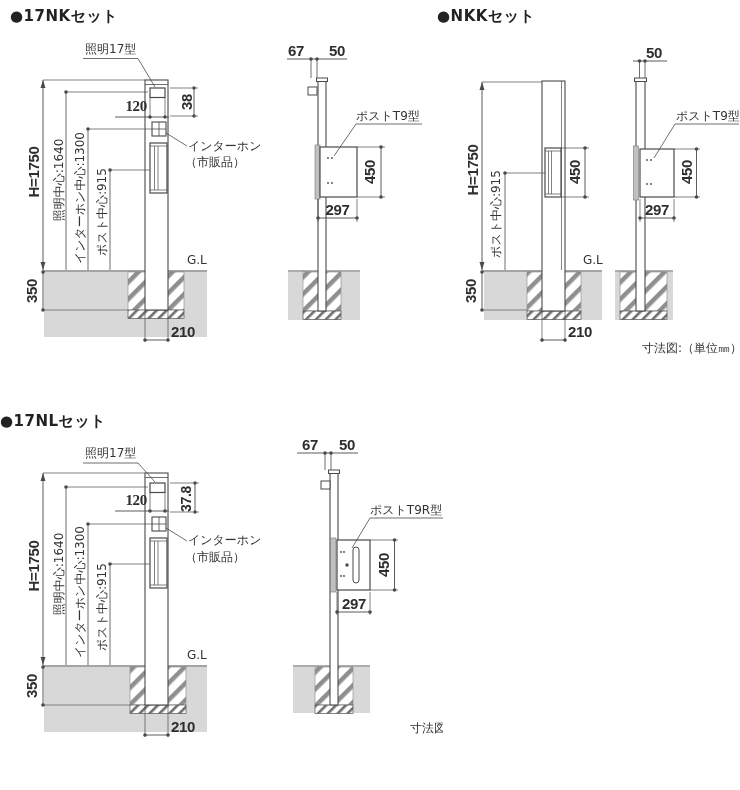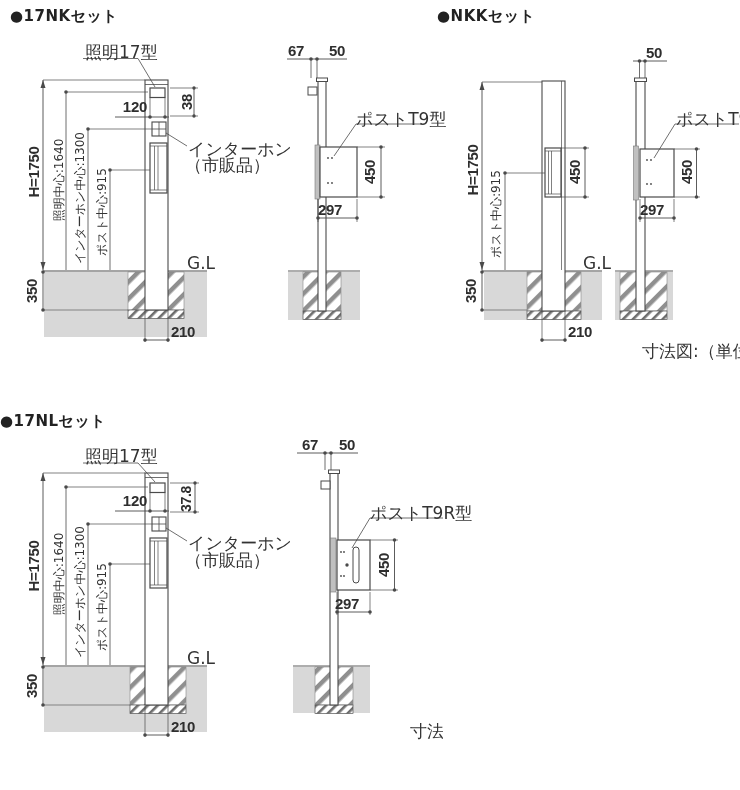--- a/index.html
+++ b/index.html
@@ -1,26 +1,26 @@
 <!DOCTYPE html>
 <html><head>
 <meta charset="utf-8">
 <style>
   html,body{margin:0;padding:0;background:#ffffff;}
   #stage{position:relative;width:740px;height:790px;background:#ffffff;overflow:hidden;
          font-family:"DejaVu Sans","Liberation Sans",sans-serif;}
   #drawing{position:absolute;left:0;top:0;}
   .txt{position:absolute;color:#2f2f2f;white-space:nowrap;}
   .title{font-size:15px;font-weight:bold;letter-spacing:.5px;color:#222;}
-  .jp{font-size:17px;color:#333;}
+  .jp{font-size:12px;color:#333;}
   .num{font-size:15px;font-weight:600;letter-spacing:-.3px;color:#2e2e2e;
        font-family:"Liberation Sans","DejaVu Sans",sans-serif;}
   .vtext{transform:translate(-50%,-50%) rotate(-90deg);transform-origin:center center;}
-  .ctr{text-align:left;}
-  .rgt{text-align:right;}
+  .ctr{text-align:center;}
+  .rgt{text-align:right;font-family:Liberation Serif, serif;}
   .small{font-size:12px;}
   .clip{overflow:hidden;}
 </style>
 </head>
 <body>
 
 <div id="stage">
 
 <svg id="drawing" width="740" height="790" viewBox="0 0 740 790">
   <defs>

